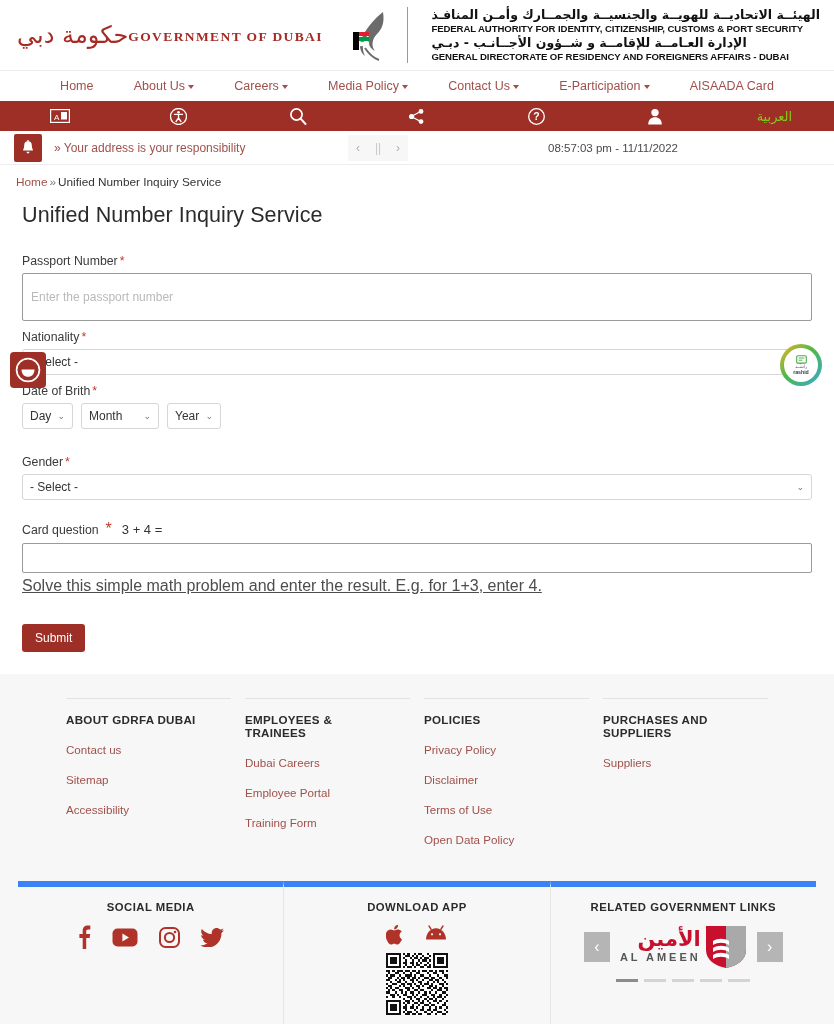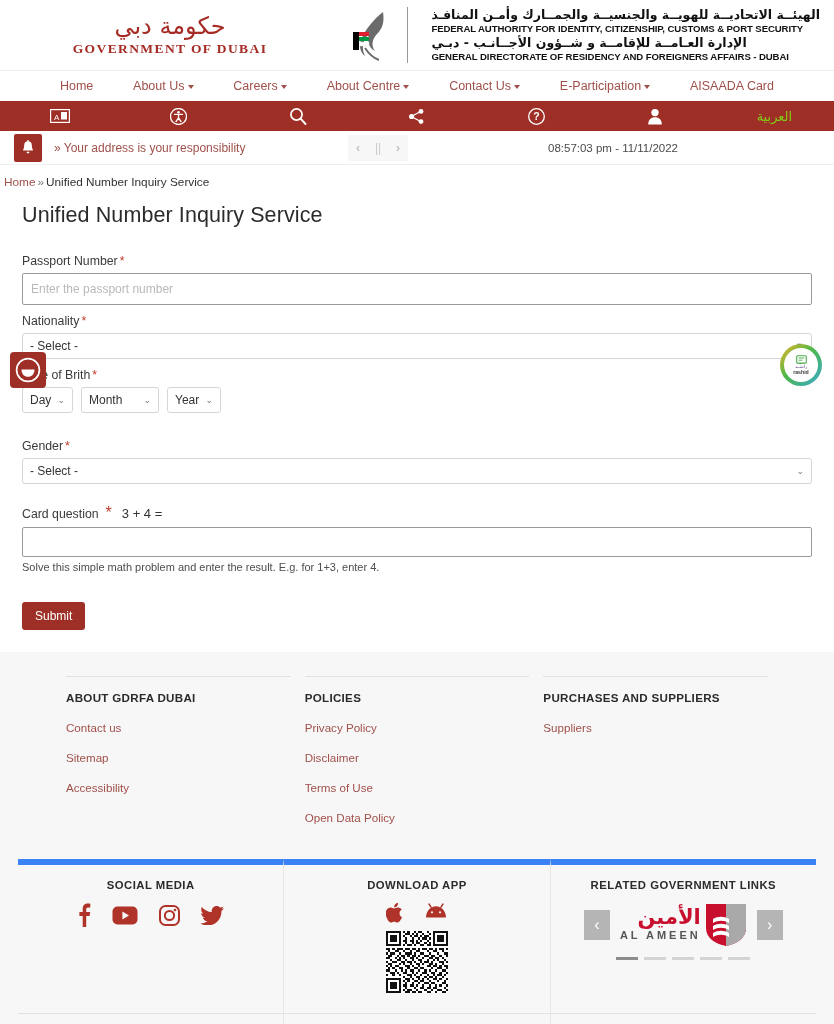--- a/index.html
+++ b/index.html
@@ -12,21 +12,21 @@
   body { width: 834px; height: 1024px; overflow: hidden; position: relative; }
 
   
   .logo-header {
     height: 70px;
     display: flex;
     align-items: center;
     padding: 0 6px 0 0;
     background: #fff;
   }
-  .logo-left { width: 330px; display: flex; flex-direction: column; align-items: center; justify-content: center; padding-left: 10px; }
+  .logo-left { width: 330px; display: flex; flex-direction: row; align-items: center; justify-content: center; padding-left: 10px; }
   .gov-arabic { color: #a62b25; font-size: 24px; font-family: "DejaVu Sans", sans-serif; line-height: 1; letter-spacing: -1px; }
   .gov-latin { color: #a62b25; font-size: 13.5px; font-weight: bold; letter-spacing: 1.4px; font-family: "Liberation Serif", serif; margin-top: 3px; }
   .logo-right { flex: 1; display: flex; align-items: center; justify-content: flex-end; gap: 6px; padding-right: 8px; }
   .falcon { width: 58px; height: 58px; flex: 0 0 58px; position: relative; }
   .gdrfa-text { border-left: 1px solid #999; padding-left: 23px; text-align: left; }
   .gdrfa-ar { font-family: "DejaVu Sans", sans-serif; font-size: 12.5px; font-weight: bold; color: #111; line-height: 1.25; direction: rtl; }
   .gdrfa-en { font-family: "Liberation Sans", sans-serif; font-size: 9.6px; font-weight: bold; color: #111; line-height: 1.3; letter-spacing: -0.1px; }
 
   
   .main-nav {
@@ -68,33 +68,33 @@
     position: relative;
   }
   .bell-box { width: 28px; height: 28px; background: #9e2f26; display: flex; align-items: center; justify-content: center; margin-left: 14px; border-radius: 2px; }
   .announce-text { color: #a0504b; font-size: 12px; margin-left: 12px; }
   .announce-ctrls { position: absolute; left: 348px; display: flex; align-items: center; background: #f7f7f7; height: 26px; }
   .ctrl-btn { width: 20px; text-align: center; color: #b0b0b0; font-size: 12px; cursor: pointer; line-height: 26px; }
   .ctrl-sep { color: #c9c9c9; }
   .announce-date { position: absolute; left: 548px; font-size: 11.5px; color: #4a4a4a; }
 
   
-  .breadcrumb { padding: 10px 0 6px 4px; font-size: 11.8px; color: #333; }
+  .breadcrumb { padding: 10px 0 6px 16px; font-size: 11.8px; color: #333; }
   .breadcrumb a { color: #a0504b; text-decoration: none; cursor: pointer; }
   .bc-sep { color: #777; margin: 0 2px; }
 
   
   .page { padding: 0 16px; }
   .page-title { font-size: 21.5px; font-weight: normal; color: #2b2b2b; margin: 8px 0 26px 6px; letter-spacing: 0.1px; }
   .form { margin: 0 6px; }
   .field { margin-bottom: 9px; }
   .flabel { font-size: 12.3px; color: #3a3a3a; margin-bottom: 5px; display: block; }
   .req { color: #c0392b; margin-left: 2px; }
   .text-input {
-    width: 100%; height: 32px; border: 1px solid #9a9a9a; border-radius: 2px;
+    width: 100%; height: 48px; border: 1px solid #9a9a9a; border-radius: 2px;
     padding: 0 8px; font-size: 12px; color: #333; background: #fff;
     font-family: "Liberation Sans", sans-serif;
   }
   .text-input::placeholder { color: #b9b9b9; }
   .sel-wrap { position: relative; width: 100%; }
   select.sel {
     width: 100%; height: 26px; border: 1px solid #d6d6d6; border-radius: 3px;
     background: #fff; font-size: 12px; color: #333; padding: 0 20px 0 7px;
     -webkit-appearance: none; appearance: none;
     font-family: "Liberation Sans", sans-serif; cursor: pointer;
@@ -103,21 +103,21 @@
   .gender-sel { height: 30px; }
   .dob-row { display: flex; gap: 8px; margin-top: 4px; }
   .dob-sel { width: auto; min-width: 48px; padding-right: 22px; }
   .dob-wrap { position: relative; display: inline-block; }
   .dob-wrap.month .dob-sel { min-width: 78px; }
   .dob-wrap.year .dob-sel { min-width: 52px; }
   .math-row { display: flex; align-items: baseline; gap: 5px; margin-bottom: 5px; }
   .math-q { font-size: 12.3px; color: #3a3a3a; }
   .math-expr { font-size: 13px; color: #333; margin-left: 5px; }
   .math-input { height: 30px; }
-  .help-text { font-size: 11px; color: #4d4d4d; margin-top: 4px; }
+  .help-text { font-size: 16px; color: #4d4d4d; margin-top: 4px; text-decoration: underline; }
   .submit-btn {
     margin-top: 20px; background: #9e2f26; color: #fff; border: none;
     padding: 7px 13px; font-size: 12px; border-radius: 3px; cursor: pointer;
     font-family: "Liberation Sans", sans-serif;
   }
 
   
   .chat-widget {
     position: absolute; left: 10px; top: 352px; width: 36px; height: 36px;
     background: #9e2f26; border-radius: 4px; display: flex; align-items: center;
@@ -192,21 +192,21 @@
       <div class="gdrfa-ar">الإدارة العـامــة للإقامــة و شــؤون الأجــانـب - دبـي</div>
       <div class="gdrfa-en">GENERAL DIRECTORATE OF RESIDENCY AND FOREIGNERS AFFAIRS - DUBAI</div>
     </div>
   </div>
 </div>
 
 <nav class="main-nav">
   <span class="nav-item"><span>Home</span></span>
   <span class="nav-item"><span>About Us</span><i class="caret"></i></span>
   <span class="nav-item"><span>Careers</span><i class="caret"></i></span>
-  <span class="nav-item"><span>About Centre</span><i class="caret"></i></span>
+  <span class="nav-item"><span>Media Policy</span><i class="caret"></i></span>
   <span class="nav-item"><span>Contact Us</span><i class="caret"></i></span>
   <span class="nav-item"><span>E-Participation</span><i class="caret"></i></span>
   <span class="nav-item"><span>AISAADA Card</span></span>
 </nav>
 
 <div class="util-bar">
   <div class="util-cell">
     <svg width="20" height="14" viewBox="0 0 20 14">
         <rect x="0.6" y="0.6" width="18.8" height="12.8" fill="none" stroke="#fff" stroke-width="1.2"></rect>
         <text x="4" y="10.5" font-size="8" fill="#fff" font-family="Liberation Sans, sans-serif">A</text>
@@ -362,20 +362,26 @@
 </div>
 
 <footer class="footer">
 
   <div class="f-cols">
     <div class="f-col">
       <div class="f-head">ABOUT GDRFA DUBAI</div>
       <a class="f-link">Contact us</a>
       <a class="f-link">Sitemap</a>
       <a class="f-link">Accessibility</a>
+    </div>
+    <div class="f-col">
+      <div class="f-head">EMPLOYEES &amp; TRAINEES</div>
+      <a class="f-link">Dubai Careers</a>
+      <a class="f-link">Employee Portal</a>
+      <a class="f-link">Training Form</a>
     </div>
     <div class="f-col">
       <div class="f-head">POLICIES</div>
       <a class="f-link">Privacy Policy</a>
       <a class="f-link">Disclaimer</a>
       <a class="f-link">Terms of Use</a>
       <a class="f-link">Open Data Policy</a>
     </div>
     <div class="f-col">
       <div class="f-head">PURCHASES AND SUPPLIERS</div>

